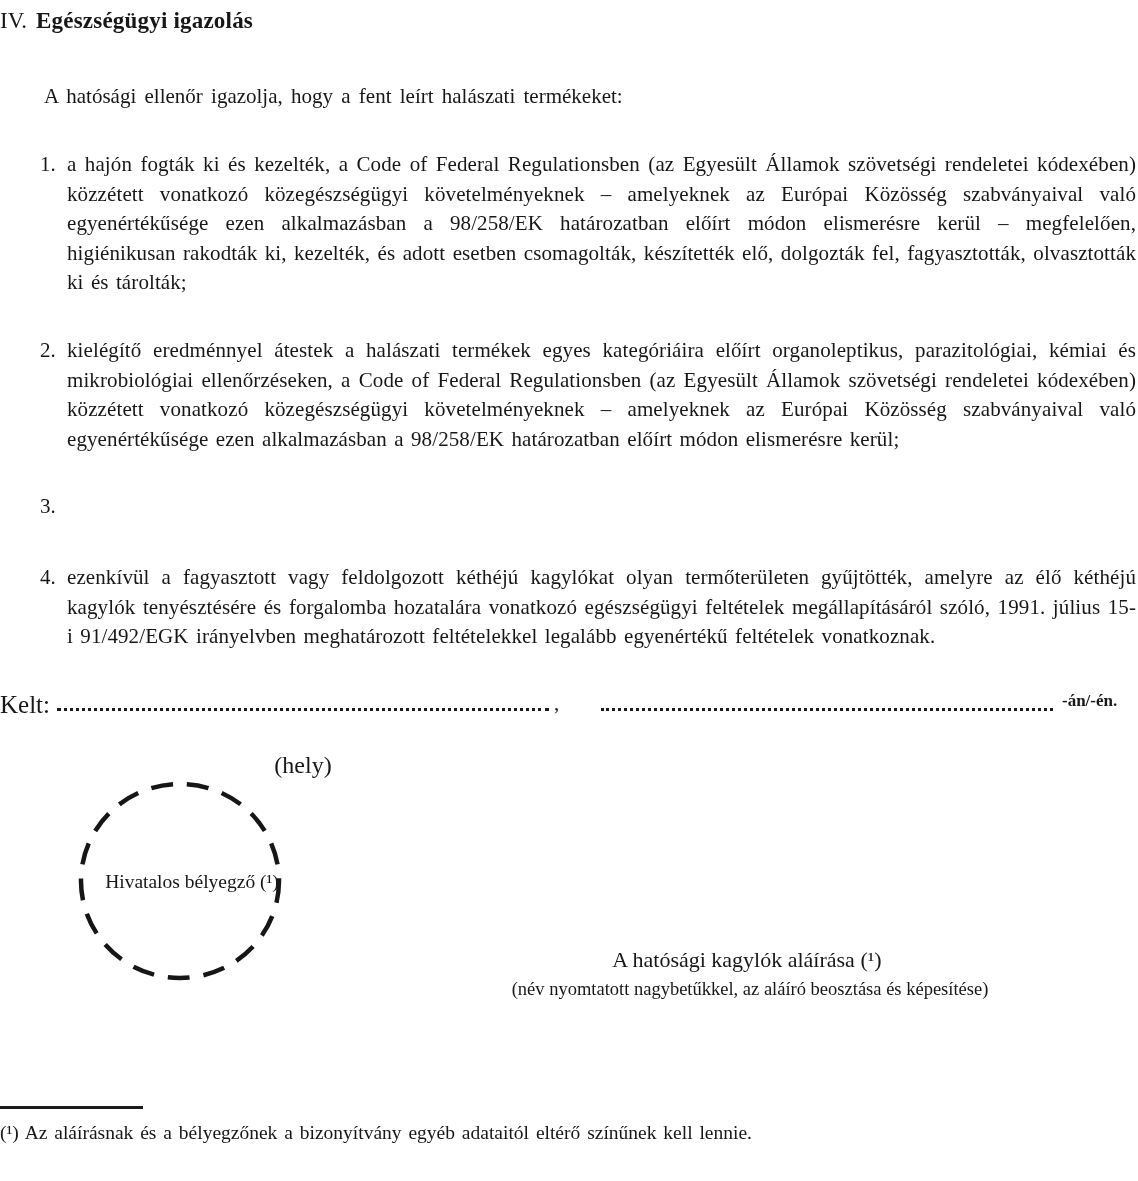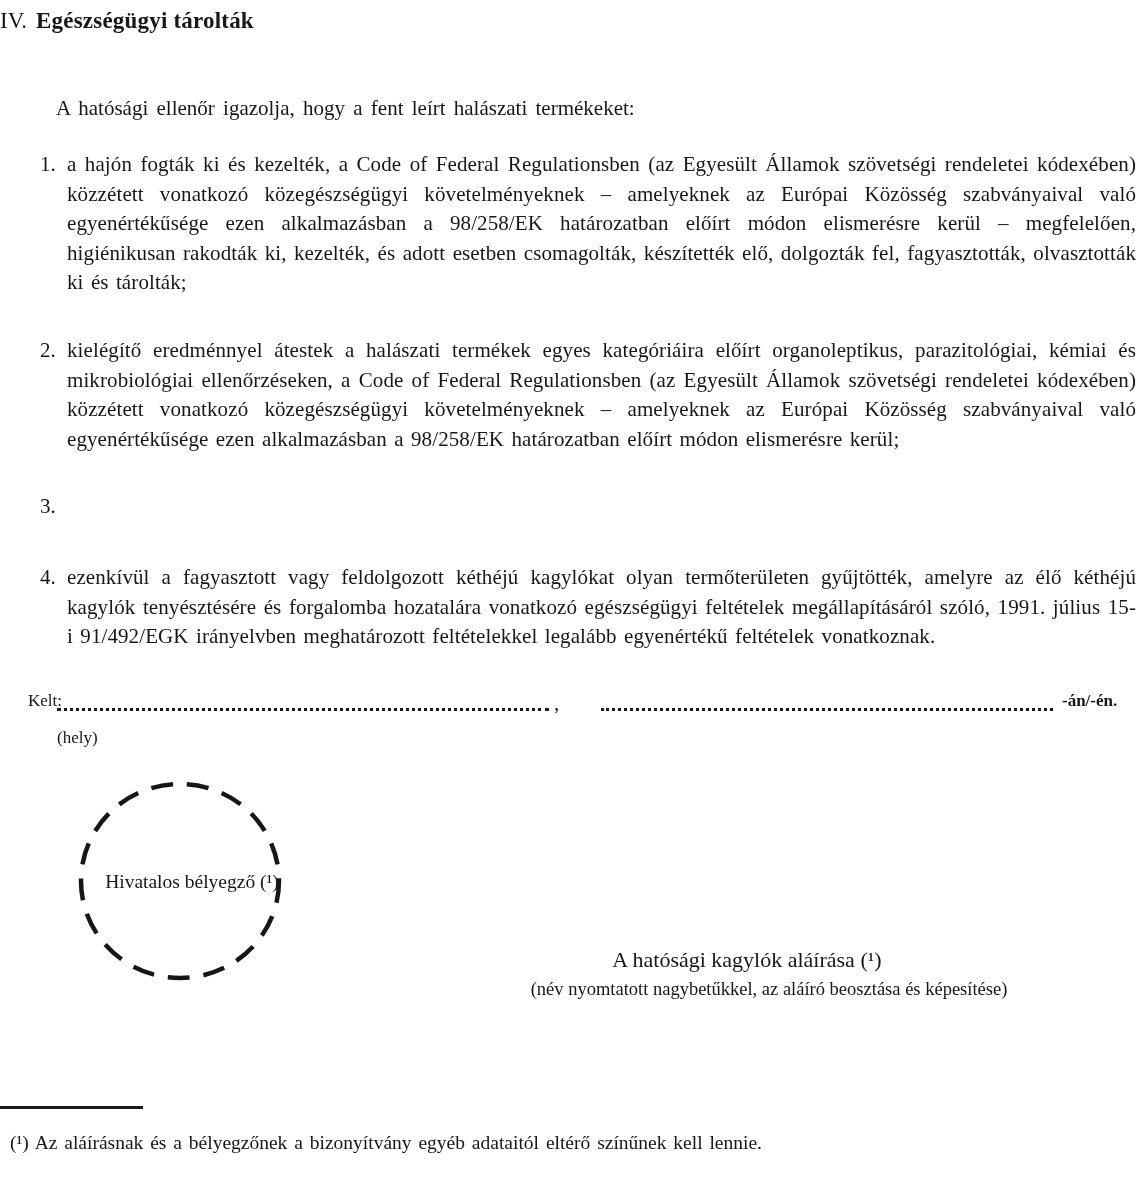--- a/index.html
+++ b/index.html
@@ -22,21 +22,21 @@
     white-space: nowrap;
   }
   .sec-num { font-weight: 400; margin-right: 9px; text-align: center; }
   .sec-title { font-weight: 700; letter-spacing: 0.2px; }
 
   
   .intro {
     position: absolute;
     top: 80px;
     left: 40px;
-    margin: 16px;
+    margin: 4px;
     font-size: 21px;
     word-spacing: 3px;
   }
 
   
   .item {
     position: absolute;
     left: 40px;
     width: 1096px;
     box-sizing: border-box;
@@ -47,36 +47,36 @@
     word-spacing: 2px;
     letter-spacing: 0.1px;
   }
   .item .num { position: absolute; left: 0; top: 0; }
   .item-1 { top: 150px; }
   .item-2 { top: 336px; }
   .item-3 { top: 492px; }
   .item-4 { top: 563px; }
 
   
-  .kelt-label   { position: absolute; top: 691px; left: 0;      font-size: 17px; padding-left: 28px; }
+  .kelt-label   { position: absolute; top: 691px; left: 0;      font-size: 25px; }
   .dotline {
     position: absolute;
     top: 689px;
     height: 19px;
     border-bottom: 3px dotted #1c1c1c;
   }
   .dotline.place { left: 57px;  width: 492px; }
   .dotline.date  { left: 601px; width: 452px; }
   .comma        { position: absolute; top: 691px; left: 554px;  font-size: 21px; }
   .suffix       { position: absolute; top: 691px; left: 1062px; font-size: 17px; white-space: nowrap; font-weight: bold; }
   .caption {
     position: absolute;
-    top: 728px;
-    text-align: left;
-    font-size: 17px;
+    top: 752px;
+    text-align: center;
+    font-size: 24px;
   }
   .caption.hely  { left: 57px;  width: 492px; }
   .caption.datum { left: 601px; width: 452px; }
 
   
   .stamp {
     position: absolute;
     left: 78px;
     top: 780px;
     width: 204px;
@@ -99,52 +99,52 @@
     position: absolute;
     top: 947px;
     left: 447px;
     width: 600px;
     text-align: center;
     font-size: 22px;
   }
   .sig-sub {
     position: absolute;
     top: 979px;
-    left: 469px;
+    left: 450px;
     width: 600px;
     text-align: center;
     font-size: 18.5px;
   }
 
   
   .footnote-rule {
     position: absolute;
     top: 1106px;
     left: 0;
     width: 143px;
     height: 3px;
     background: #1a1a1a;
   }
   .footnote {
     position: absolute;
     top: 1122px;
     left: 0;
     width: 820px;
-    margin: 10px;
+    margin: 0;
     font-size: 19.5px;
     word-spacing: 2px;
   }
 </style>
 </head>
 <body>
 
 <div class="page">
 
   <div class="heading">
-    <span class="sec-num">IV.</span><span class="sec-title">Egészségügyi tárolták</span>
+    <span class="sec-num">IV.</span><span class="sec-title">Egészségügyi igazolás</span>
   </div>
 
   <p class="intro">A hatósági ellenőr igazolja, hogy a fent leírt halászati termékeket:</p>
 
   <div class="item item-1">
     <span class="num">1.</span>
     <span class="txt">a hajón fogták ki és kezelték, a Code of Federal Regulationsben (az Egyesült Államok szövetségi rendeletei kódexében) közzétett vonatkozó közegészségügyi követelményeknek – amelyeknek az Európai Közösség szabványaival való egyenértékűsége ezen alkalmazásban a 98/258/EK határozatban előírt módon elismerésre kerül – megfelelően, higiénikusan rakodták ki, kezelték, és adott esetben csomagolták, készítették elő, dolgozták fel, fagyasztották, olvasztották ki és tárolták;</span>
   </div>
 
   <div class="item item-2">

